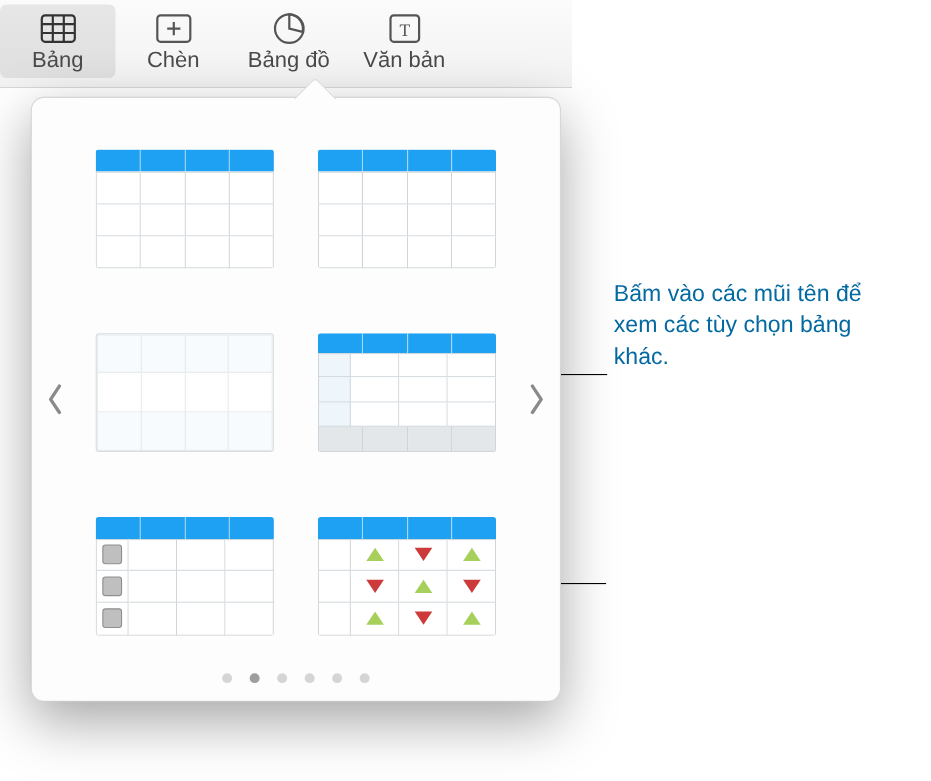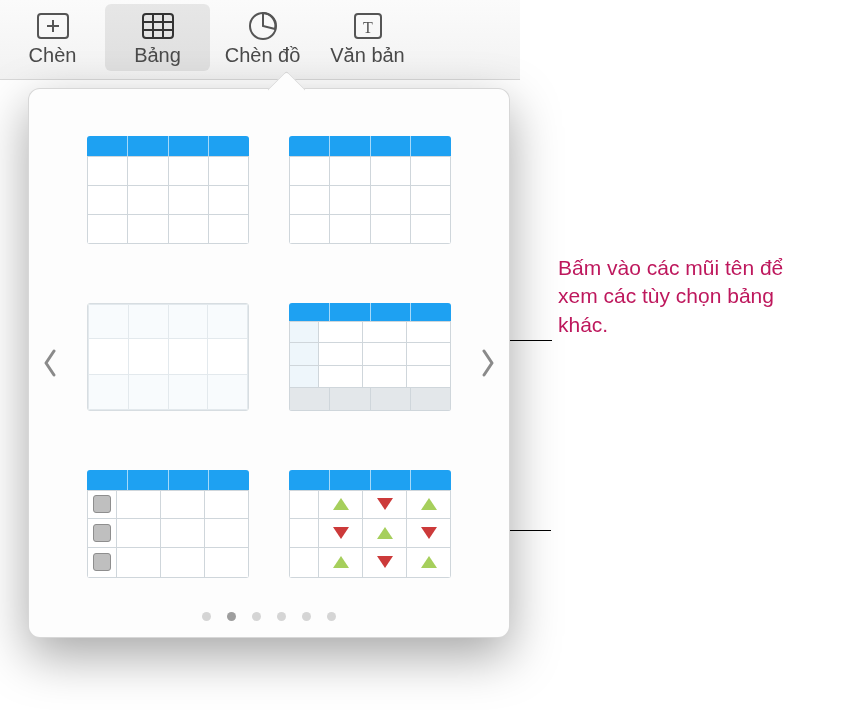--- a/index.html
+++ b/index.html
@@ -164,61 +164,61 @@
     width: 9px; height: 9px;
     border-radius: 50%;
     background: #d5d5d5;
   }
   .dot.active { background: #9e9e9e; }
 
   .callout {
     position: absolute;
     font-size: 21px;
     line-height: 1.35;
-    color: #be185d;
+    color: #0369a1;
   }
   .callout .ln {
     position: absolute;
     border-top: 1.5px solid #000;
   }
 </style>
 </head>
 <body>
 
 <div class="toolbar">
-  <div class="tool-item">
-    <div class="tool-icon">
-      <svg width="36" height="30" viewBox="0 0 36 30">
-          <rect x="3" y="3" width="30" height="24" rx="3" fill="none" stroke="currentColor" stroke-width="2"></rect>
-          <line x1="18" y1="9" x2="18" y2="21" stroke="currentColor" stroke-width="2"></line>
-          <line x1="12" y1="15" x2="24" y2="15" stroke="currentColor" stroke-width="2"></line>
-        </svg>
-    </div>
-    <div class="tool-label">Chèn</div>
-  </div>
   <div class="tool-item selected">
     <div class="tool-icon">
       <svg width="36" height="30" viewBox="0 0 36 30">
           <rect x="3" y="3" width="30" height="24" rx="3" fill="none" stroke="currentColor" stroke-width="2"></rect>
           <line x1="3" y1="11" x2="33" y2="11" stroke="currentColor" stroke-width="2"></line>
           <line x1="3" y1="19" x2="33" y2="19" stroke="currentColor" stroke-width="2"></line>
           <line x1="13" y1="3" x2="13" y2="27" stroke="currentColor" stroke-width="2"></line>
           <line x1="23" y1="3" x2="23" y2="27" stroke="currentColor" stroke-width="2"></line>
         </svg>
     </div>
     <div class="tool-label">Bảng</div>
   </div>
   <div class="tool-item">
     <div class="tool-icon">
+      <svg width="36" height="30" viewBox="0 0 36 30">
+          <rect x="3" y="3" width="30" height="24" rx="3" fill="none" stroke="currentColor" stroke-width="2"></rect>
+          <line x1="18" y1="9" x2="18" y2="21" stroke="currentColor" stroke-width="2"></line>
+          <line x1="12" y1="15" x2="24" y2="15" stroke="currentColor" stroke-width="2"></line>
+        </svg>
+    </div>
+    <div class="tool-label">Chèn</div>
+  </div>
+  <div class="tool-item">
+    <div class="tool-icon">
       <svg width="34" height="34" viewBox="0 0 34 34">
           <circle cx="17" cy="17" r="13" fill="none" stroke="currentColor" stroke-width="2"></circle>
           <path d="M17 4 A13 13 0 0 1 29 20 L17 17 Z" fill="none" stroke="currentColor" stroke-width="2"></path>
         </svg>
     </div>
-    <div class="tool-label">Chèn đồ</div>
+    <div class="tool-label">Bảng đồ</div>
   </div>
   <div class="tool-item">
     <div class="tool-icon">
       <svg width="34" height="32" viewBox="0 0 34 32">
           <rect x="4" y="4" width="26" height="24" rx="3" fill="none" stroke="currentColor" stroke-width="2"></rect>
           <text x="17" y="23" text-anchor="middle" font-size="16" fill="currentColor" font-family="serif">T</text>
         </svg>
     </div>
     <div class="tool-label">Văn bản</div>
   </div>

